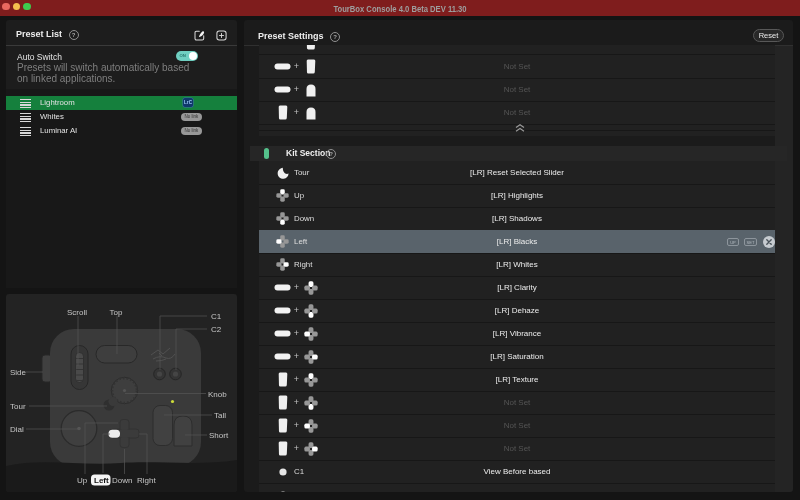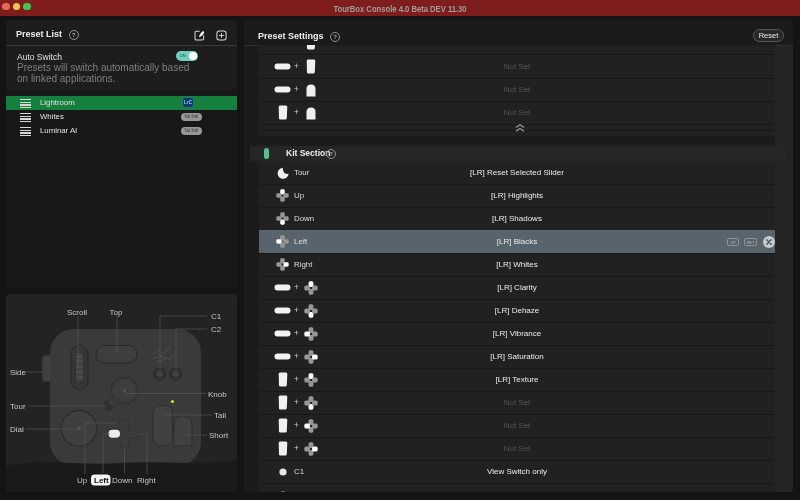--- a/index.html
+++ b/index.html
@@ -414,21 +414,21 @@
           <use href="#dpr"></use>
         </svg>
         <div class="val ns">Not Set</div>
       </div>
 <div class="sep" style="top:299px;"></div>
 <div class="rrow" style="top:299px;">
         <svg class="ball1" width="8" height="8">
           <use href="#ball"></use>
         </svg>
         <div class="lbl">C1</div>
-        <div class="val">View Switch only</div>
+        <div class="val">View Before based</div>
       </div>
 <div class="sep" style="top:322px;"></div>
 <div class="rrow" style="top:322px;">
         <svg class="ball1" width="8" height="8">
           <use href="#ball"></use>
         </svg>
         <div class="lbl">C2</div>
       </div>
 </div>
 </div>

